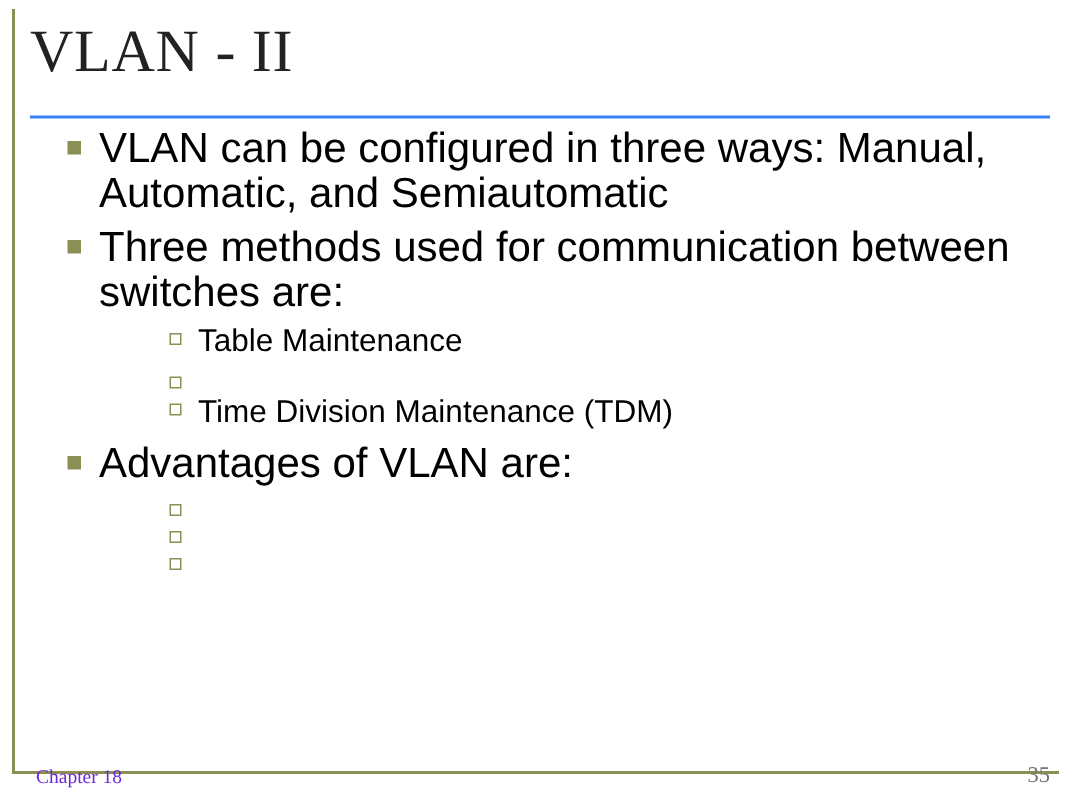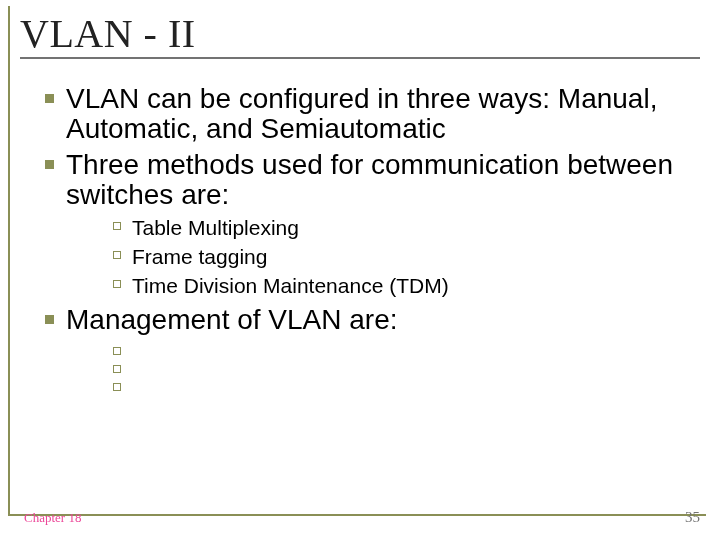--- a/index.html
+++ b/index.html
@@ -18,22 +18,22 @@
     bottom: 24px;
     border: 2px solid #8a8f56;
     border-top: none;
     border-right: none;
   }
   .title-wrap {
     position: absolute;
     left: 20px;
     top: 10px;
     right: 20px;
-    border-bottom: 2px solid #737373;
-    padding-bottom: 0;
+    border-bottom: 2px solid #3b82f6;
+    padding-bottom: 20px;
   }
   .title {
     font-family: "Times New Roman", Times, serif;
     font-size: 40px;
     letter-spacing: 0.5px;
     color: #222;
   }
   .body {
     position: absolute;
     left: 32px;
@@ -81,21 +81,21 @@
   .l2 .text {
     font-size: 21px;
     line-height: 27px;
   }
   .footer-left {
     position: absolute;
     left: 24px;
     bottom: 14px;
     font-family: "Times New Roman", Times, serif;
     font-size: 13px;
-    color: #ec4899;
+    color: #6d28d9;
   }
   .footer-right {
     position: absolute;
     right: 20px;
     bottom: 14px;
     font-family: "Times New Roman", Times, serif;
     font-size: 15px;
     color: #737373;
   }
 </style>
@@ -122,41 +122,40 @@
       <div class="bullet">
           <div class="sq"></div>
         </div>
       <div class="text">Three methods used for communication between switches are:</div>
     </div>
     <div class="sub">
       <div class="l2">
         <div class="bullet">
             <div class="sqo"></div>
           </div>
-        <div class="text">Table Multiplexing</div>
+        <div class="text">Table Maintenance</div>
       </div>
       <div class="l2">
         <div class="bullet">
             <div class="sqo"></div>
           </div>
-        <div class="text">Frame tagging</div>
       </div>
       <div class="l2">
         <div class="bullet">
             <div class="sqo"></div>
           </div>
         <div class="text">Time Division Maintenance (TDM)</div>
       </div>
     </div>
 
     <div class="l1">
       <div class="bullet">
           <div class="sq"></div>
         </div>
-      <div class="text">Management of VLAN are:</div>
+      <div class="text">Advantages of VLAN are:</div>
     </div>
     <div class="sub">
       <div class="l2">
         <div class="bullet">
             <div class="sqo"></div>
           </div>
       </div>
       <div class="l2">
         <div class="bullet">
             <div class="sqo"></div>

